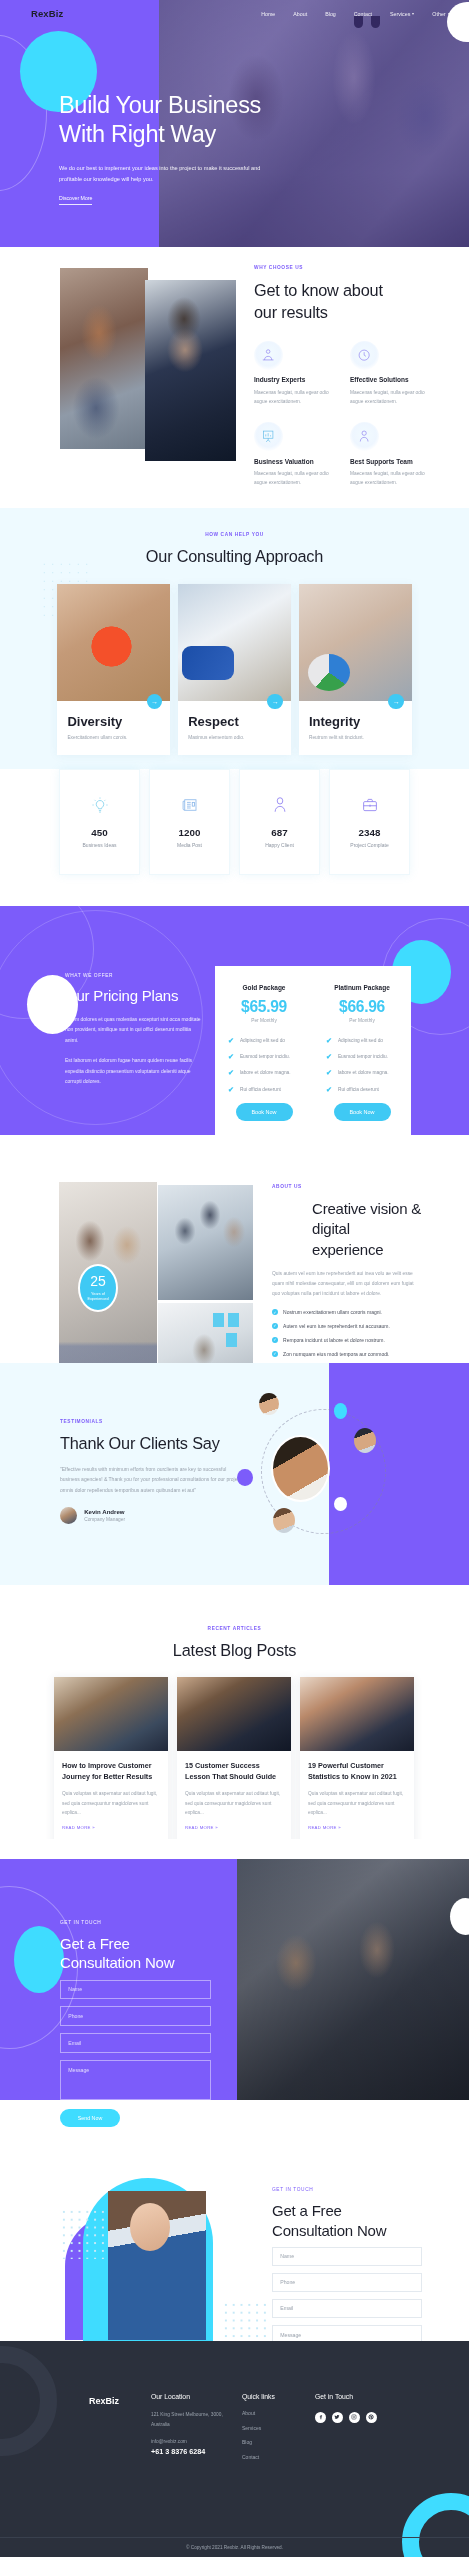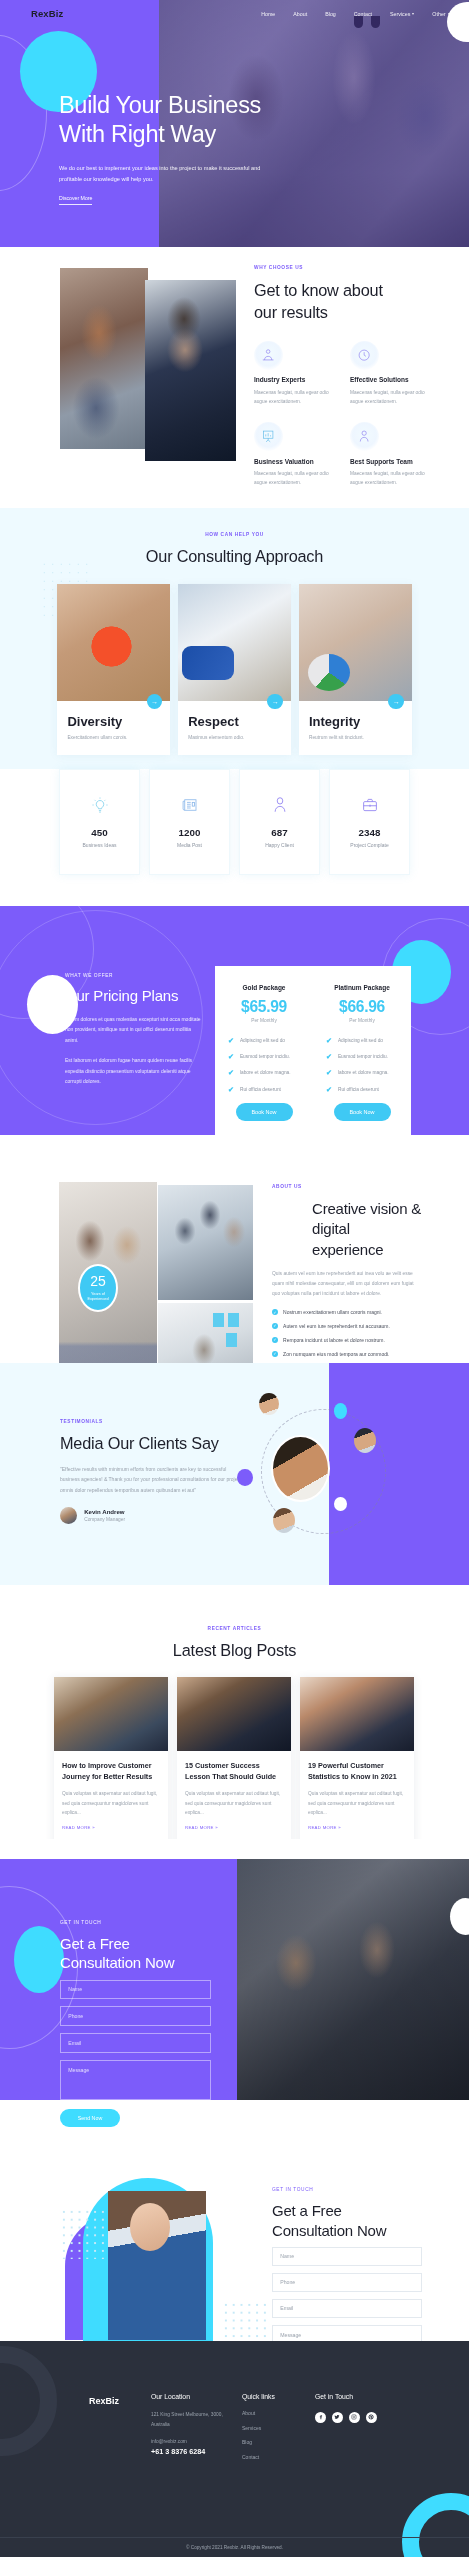--- a/index.html
+++ b/index.html
@@ -619,21 +619,21 @@
           </div>
       </div>
       <button class="ab-btn">Read More</button>
     </div>
   </section>
 
   <section class="testi">
     <div class="testi-purple"></div>
     <div class="testi-left">
       <div class="eyebrow">TESTIMONIALS</div>
-      <h2 class="testi-h2">Media Our Clients Say</h2>
+      <h2 class="testi-h2">Thank Our Clients Say</h2>
       <p class="testi-q">"Effective results with minimum efforts from ourclients are key to successful business agencies! &amp; Thank you for your professional consultations for our project omnis dolor repellendus temporibus autem quibusdam et aut"</p>
       <div class="testi-author">
         <div class="testi-av"></div>
         <div>
           <div class="testi-name">Kevin Andrew</div>
           <div class="testi-role">Company Manager</div>
         </div>
       </div>
     </div>
     <div class="orbit"></div>

